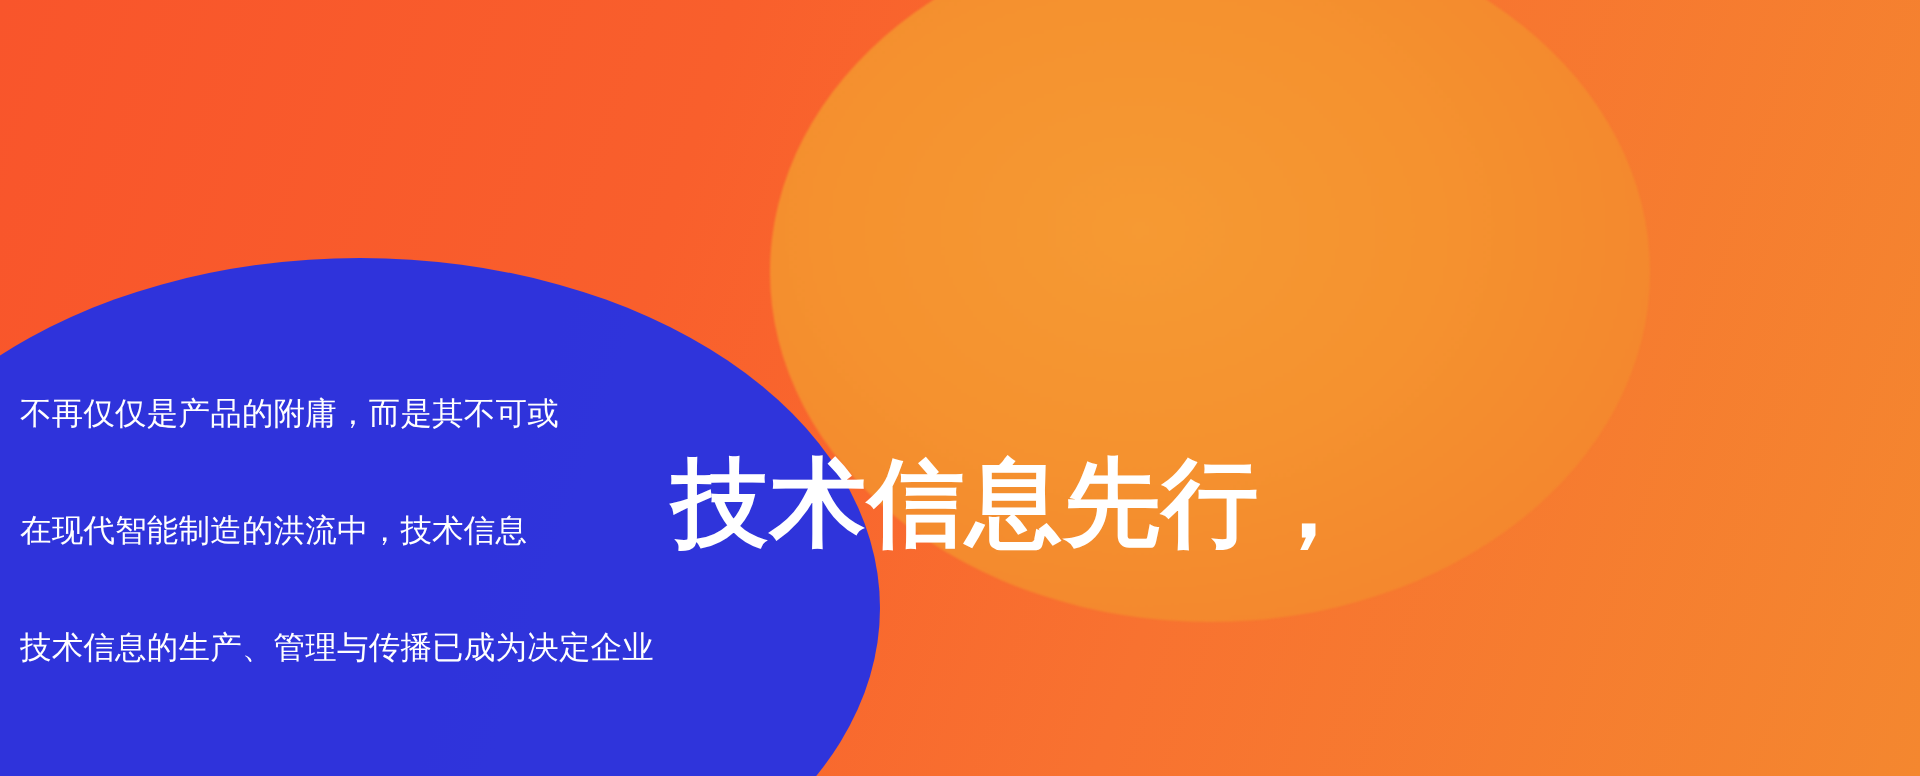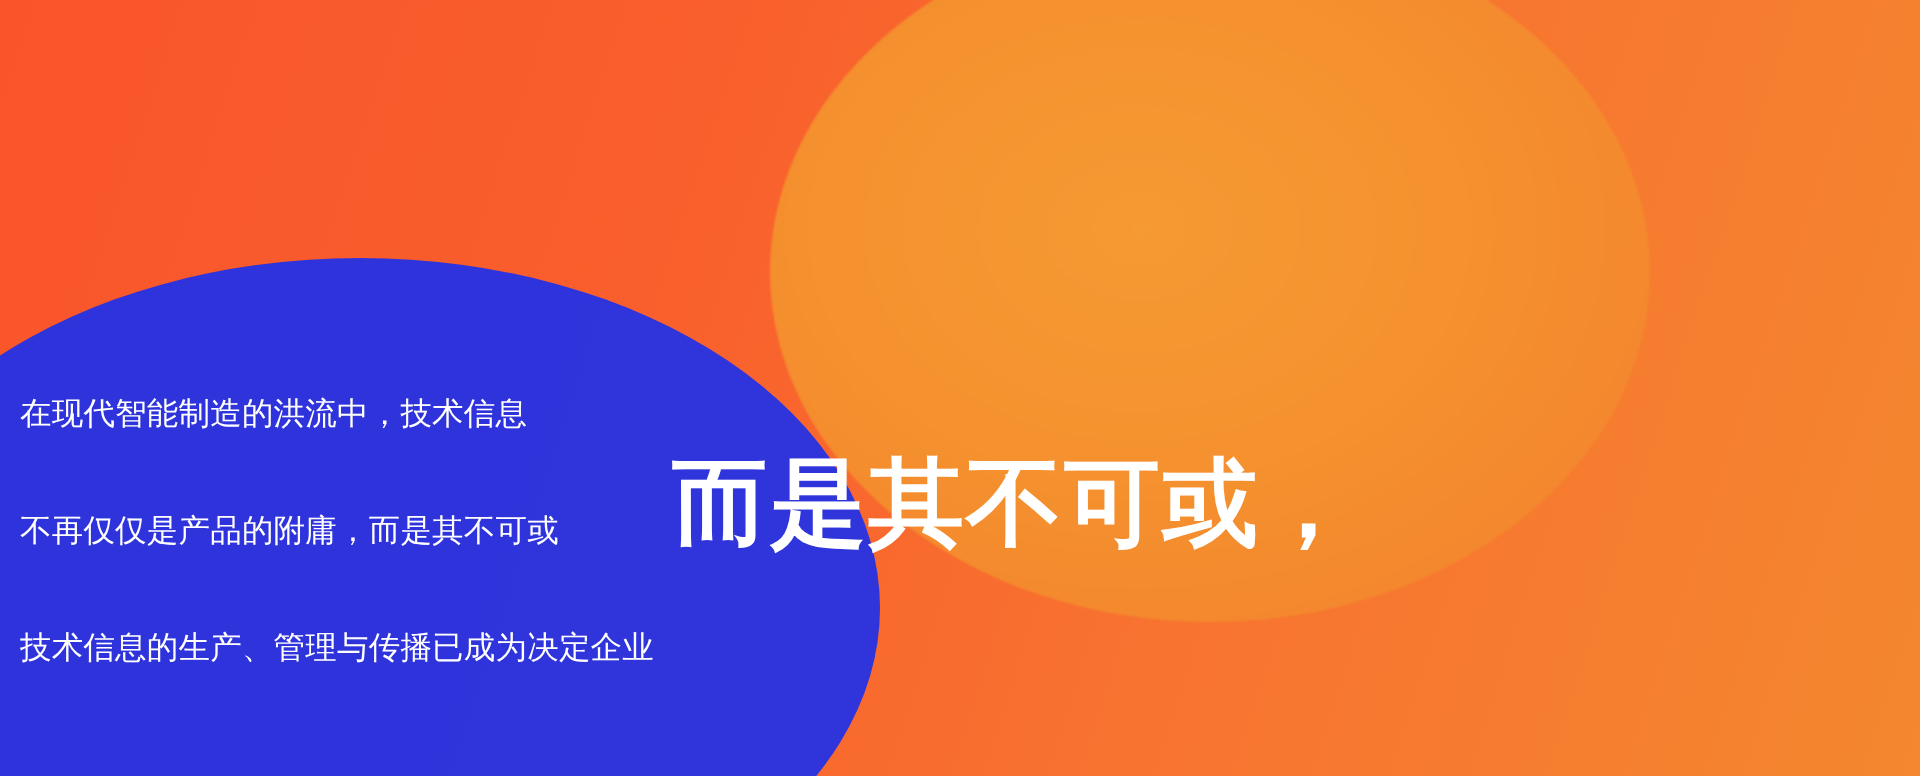--- a/index.html
+++ b/index.html
@@ -75,27 +75,27 @@
 </head>
 <body>
 
 <div id="banner">
 
   <div class="bg-base"></div>
   <div class="ellipse-orange"></div>
   <div class="ellipse-blue"></div>
 
   <div class="headline">
-    <span class="headline-line">而是其不可或，</span>
+    <span class="headline-line">技术信息先行，</span>
     
   </div>
 
   <div class="body-copy">
+    <span class="body-line">不再仅仅是产品的附庸，而是其不可或</span>
     <span class="body-line">在现代智能制造的洪流中，技术信息</span>
-    <span class="body-line">不再仅仅是产品的附庸，而是其不可或</span>
     <span class="body-line">技术信息的生产、管理与传播已成为决定企业</span>
     
     
     
     
   </div>
 
 </div>
 
 </body></html>

